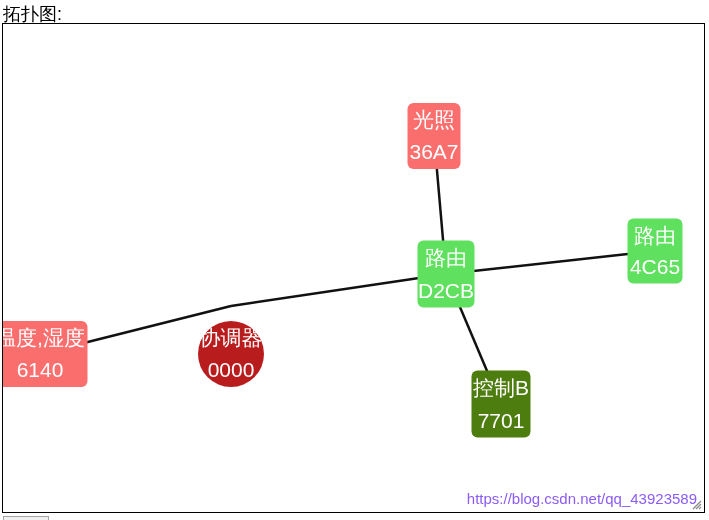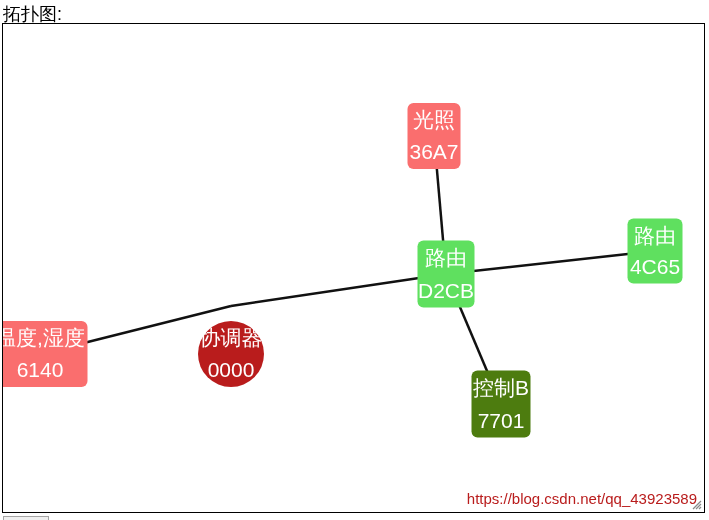--- a/index.html
+++ b/index.html
@@ -51,21 +51,21 @@
     white-space: nowrap;
   }
   .node.box { border-radius: 6px; }
   .node.circle { border-radius: 50%; }
   .node-label, .node-id { line-height: 16px; }
   .watermark {
     position: absolute;
     right: 7px;
     bottom: 5px;
     font-size: 15px;
-    color: #b91c1c;
+    color: #8b5cf6;
     white-space: nowrap;
   }
   .resize-grip {
     position: absolute;
     right: 2px;
     bottom: 2px;
     width: 12px;
     height: 12px;
     cursor: nwse-resize;
   }

